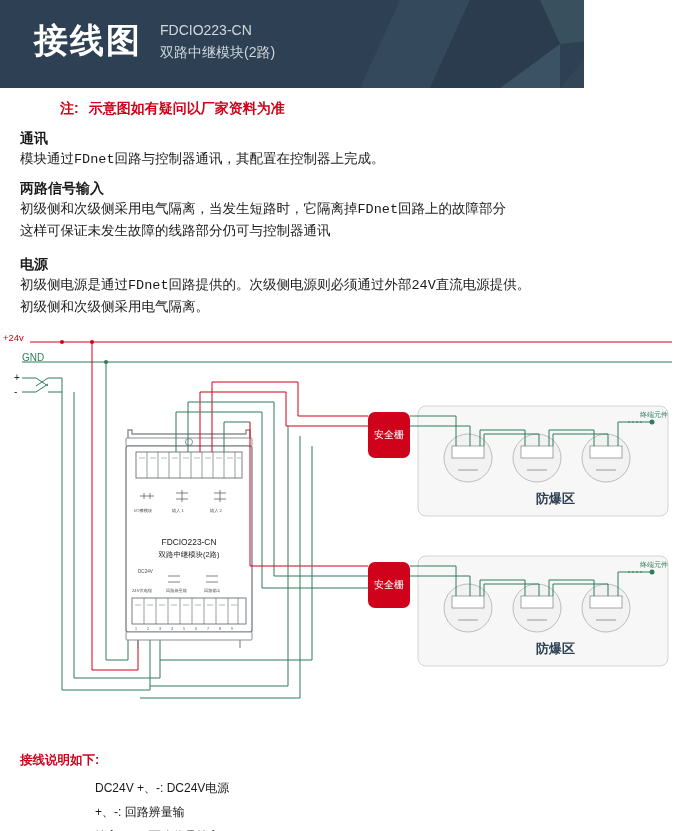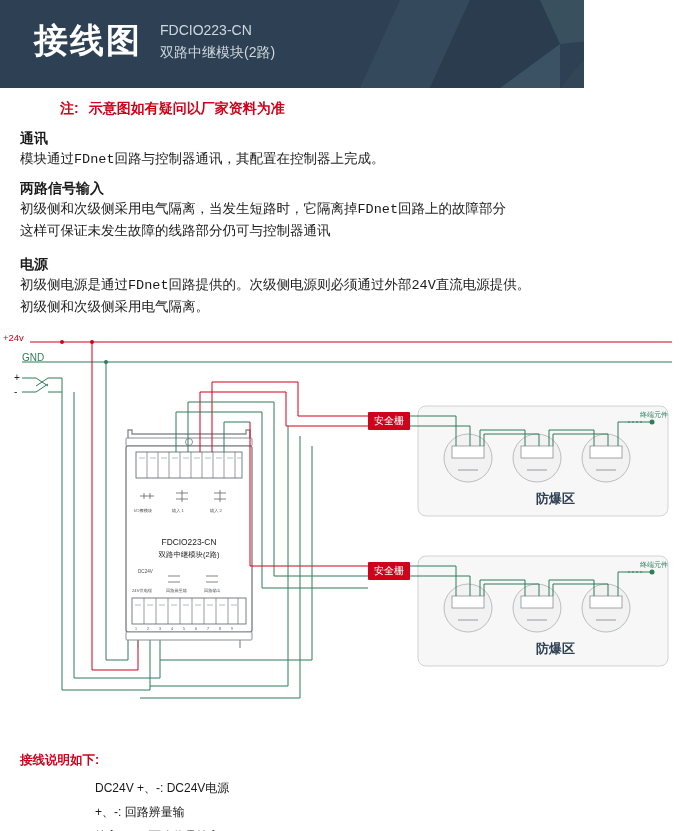--- a/index.html
+++ b/index.html
@@ -60,22 +60,22 @@
   }
   .foot-line{
     position:absolute;left:95px;
     font-size:12px;color:#1a1a1a;
   }
   svg{display:block;}
   .safety-box{
     position:absolute;
     background:#d0021b;color:#fff;
     font-size:10px;
-    padding:2px 6px;
-    border-radius:1px;
+    padding:16px 6px;
+    border-radius:7px;
     white-space:nowrap;
   }
   .zone-label{
     position:absolute;
     font-size:13px;font-weight:bold;color:#2e4053;padding-left:28px;
   }
   .term-label{
     position:absolute;font-size:7px;color:#2e7d5b;white-space:nowrap;
   }
 </style>

